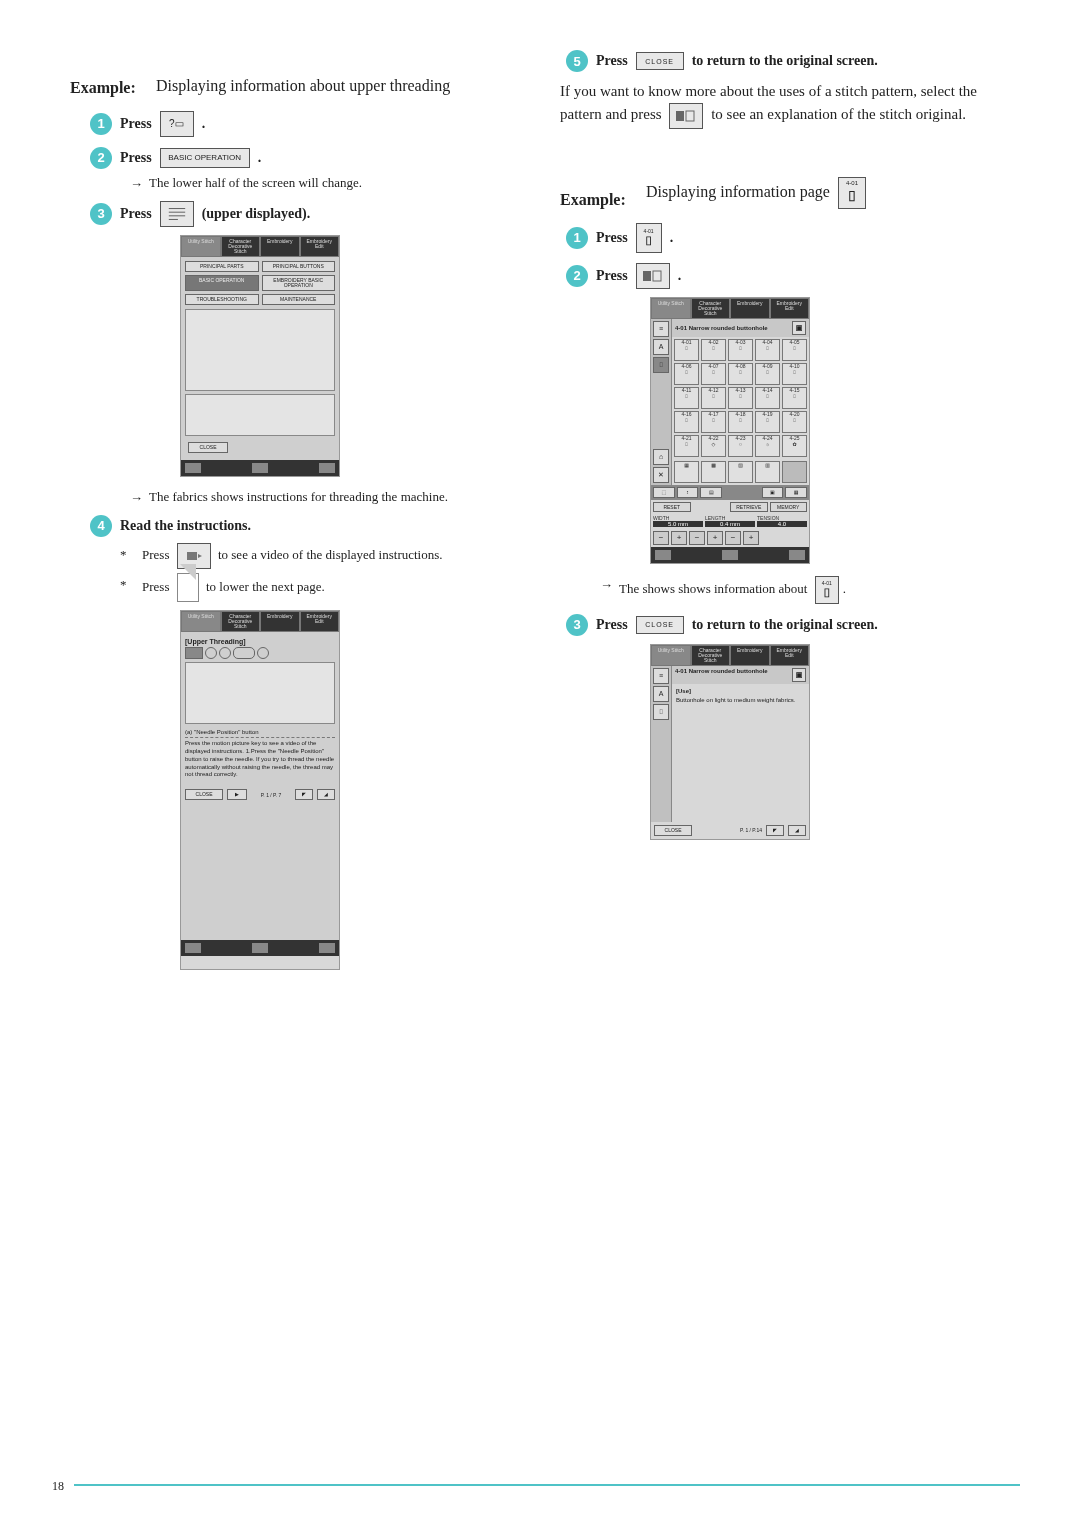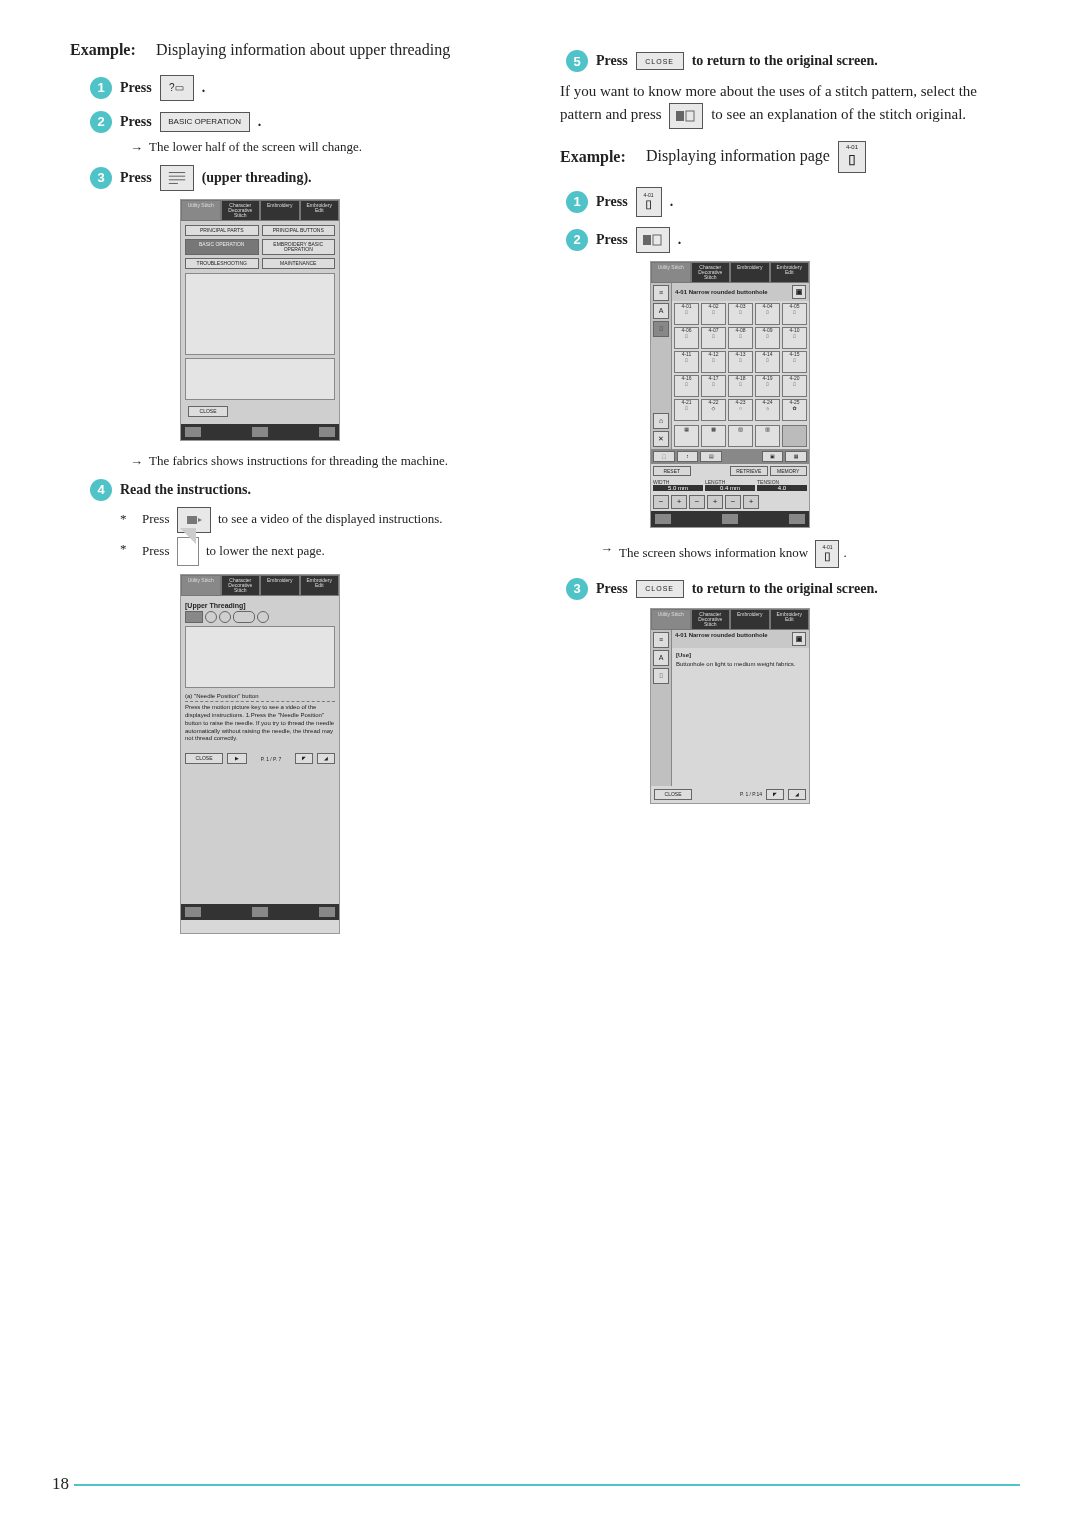--- a/index.html
+++ b/index.html
@@ -29,32 +29,33 @@
   .columns {
     display: flex;
     gap: 30px;
   }
   .col {
     flex: 1;
     min-width: 0;
   }
   .example-row {
     display: flex;
-    align-items: center;
+    align-items: flex-end;
     margin-bottom: 14px;
   }
   .example-label {
     font-weight: bold;
     font-size: 16px;
     width: 86px;
     flex-shrink: 0;
   }
   .example-text {
     font-size: 16px;
     line-height: 1.3;
+    margin-top: 36px;
   }
   .step {
     display: flex;
     align-items: center;
     gap: 8px;
     margin: 10px 0 6px 20px;
   }
   .step-num {
     width: 22px;
     height: 22px;
@@ -213,21 +214,21 @@
   .lcd-controls { display:flex; gap:2px; padding:2px; }
   .lcd-ctrl { flex:1; border:1px solid #666; text-align:center; font-size:5px; padding:1px 0;}
   .lcd-pm-row { display:flex; gap:2px; padding:2px; }
   .lcd-pm { width:14px; height:12px; border:1px solid #666; background:#ccc; text-align:center; font-size:8px; line-height:12px;}
   .lcd-text-block { padding:4px; font-size:6px; line-height:1.2; background:#d8d8d8; min-height:130px;}
   .lcd-text-block .brkt { font-weight:bold; margin-bottom:2px;}
   .page-num {
     position: absolute;
     left: 52px;
     bottom: 34px;
-    font-size: 17px;
+    font-size: 12px;
   }
   .page-num-line {
     position:absolute;
     left: 74px;
     right: 60px;
     bottom: 42px;
     height: 2px;
     background: #4FC3C7;
   }
 </style>
@@ -265,21 +266,21 @@
       </div>
 
       <div class="step">
         <div class="step-num">3</div>
         <span class="step-text">Press</span>
         <span class="icon-box sq">
           <svg width="22" height="16" viewBox="0 0 22 16">
               <path d="M2 2 h18 M2 6 h18 M2 10 h18 M2 14 h10" stroke="#555" stroke-width="1" fill="none"></path>
             </svg>
         </span>
-        <span class="step-text">(upper threading).</span>
+        <span class="step-text">(upper displayed).</span>
       </div>
 
       <div class="lcd-screenshot" style="margin-left:110px;">
         <div class="lcd-tabs">
           <div class="lcd-tab active">Utility Stitch</div>
           <div class="lcd-tab">Character Decorative Stitch</div>
           <div class="lcd-tab">Embroidery</div>
           <div class="lcd-tab">Embroidery Edit</div>
         </div>
         <div class="lcd-body">
@@ -523,21 +524,21 @@
         <div class="lcd-footer">
           <div class="lcd-footer-icon"></div>
           <div class="lcd-footer-icon"></div>
           <div class="lcd-footer-icon"></div>
         </div>
       </div>
 
       <div class="arrow-note" style="margin-left:40px;">
         <span class="arrow">→</span>
         <span>
-          <span>The screen shows information know</span>
+          <span>The shows shows information about</span>
           <span class="icon-box inline-icon" style="flex-direction:column;height:28px;width:24px;">
             <span style="font-size:5px;">4-01</span>
             <span style="font-size:12px;font-weight:bold">⌷</span>
           </span>.
         </span>
       </div>
 
       <div class="step" style="margin-left:6px;">
         <div class="step-num">3</div>
         <span class="step-text">Press</span>

